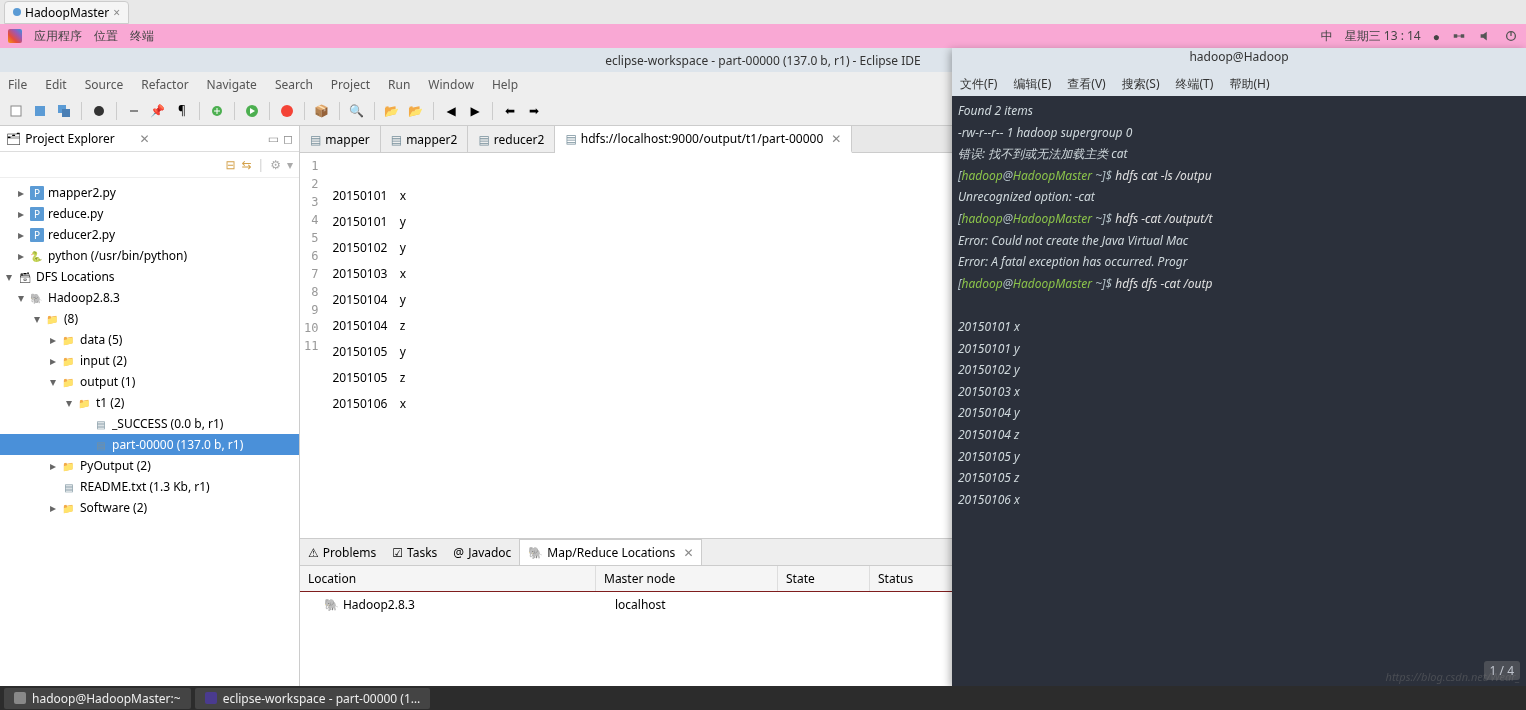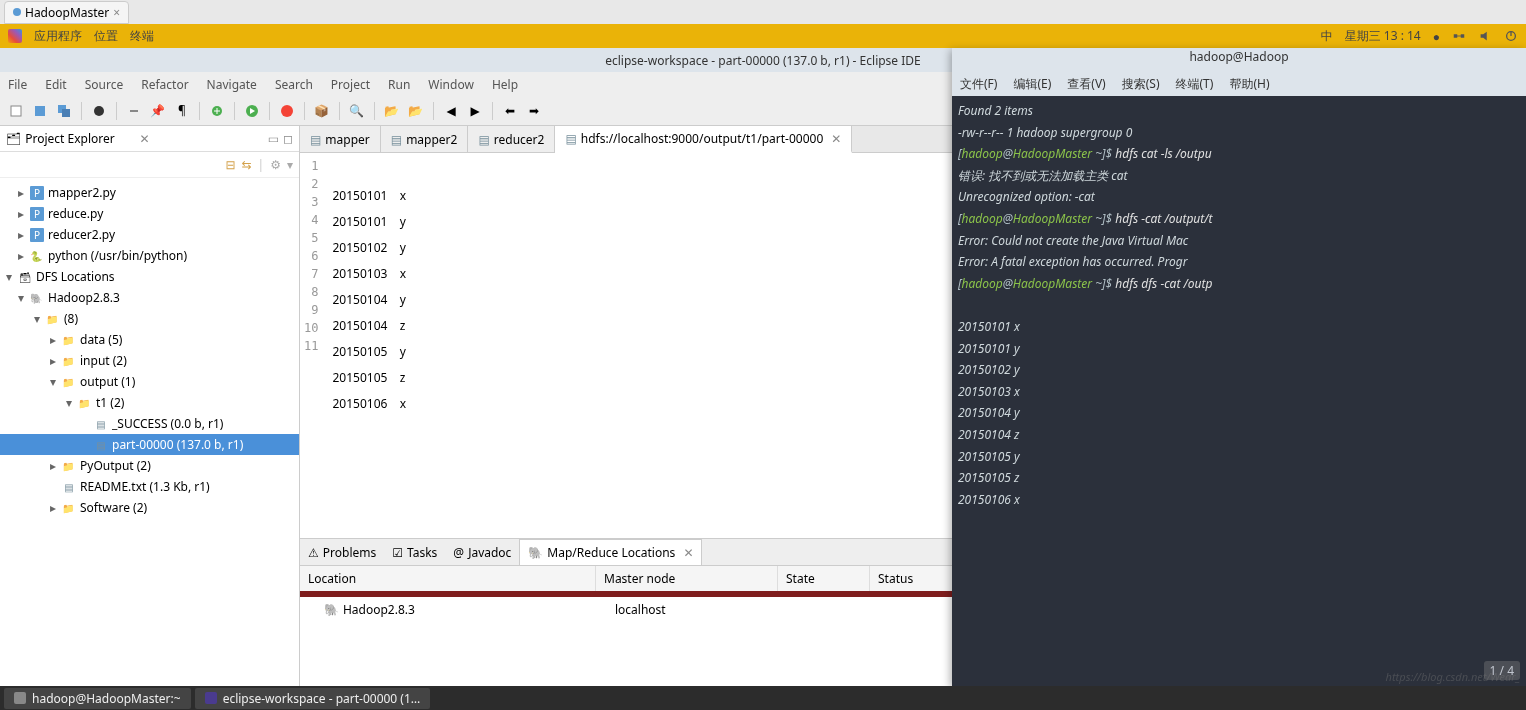--- a/index.html
+++ b/index.html
@@ -5,21 +5,21 @@
 * { margin: 0; padding: 0; box-sizing: border-box; font-family: "Segoe UI", "Noto Sans", Arial, sans-serif; font-size: 12px; }
 body { width: 1526px; height: 710px; background: #f5f5f5; overflow: hidden; position: relative; }
 
 
 .tab-bar { height: 24px; background: #e8e8e8; display: flex; align-items: center; padding: 0 4px; }
 .tab-bar .tab { display: flex; align-items: center; gap: 4px; background: #f5f5f5; border: 1px solid #ccc; padding: 2px 8px; border-radius: 4px 4px 0 0; }
 .tab-bar .tab .dot { width: 8px; height: 8px; border-radius: 50%; background: #5b9bd5; }
 .tab-bar .tab .close { color: #888; cursor: pointer; }
 
 
-.desktop-panel { height: 24px; background: #eab308; display: flex; align-items: center; padding: 0 8px; justify-content: space-between; gap: 48px; }
+.desktop-panel { height: 24px; background: #f9a8d4; display: flex; align-items: center; padding: 0 8px; justify-content: space-between; gap: 48px; }
 .desktop-panel .left { display: flex; gap: 12px; align-items: center; }
 .desktop-panel .right { display: flex; gap: 12px; align-items: center; }
 .desktop-panel .app-icon { width: 14px; height: 14px; background: linear-gradient(45deg, #f39c12, #e74c3c, #9b59b6, #3498db); border-radius: 2px; }
 .desktop-panel span { color: #444; }
 .tray-icon { width: 14px; height: 14px; display: inline-block; }
 
 
 .eclipse-title { height: 24px; background: #dde4eb; display: flex; align-items: center; justify-content: center; color: #333; }
 
 
@@ -54,21 +54,21 @@
 .gutter { background: #fff; color: #999; text-align: right; padding: 4px 6px 4px 4px; font-family: monospace; line-height: 18px; }
 .code { font-family: monospace; line-height: 26px; padding: 4px 8px; flex: 1; white-space: pre; }
 .code .cursor-line { background: #e8f0fe; display: block; }
 
 
 .bottom-panel { height: 150px; border-top: 1px solid #ccc; display: flex; flex-direction: column; }
 .bottom-tabs { display: flex; background: #eee; border-bottom: 1px solid #ccc; }
 .bottom-tab { display: flex; align-items: center; gap: 4px; padding: 4px 8px; }
 .bottom-tab.active { background: #fff; border: 1px solid #ccc; border-bottom: none; }
 .location-table { flex: 1; }
-.location-header { display: flex; border-bottom: 6px solid #7f1d1d; background: #f5f5f5; }
+.location-header { display: flex; border-bottom: 1px solid #7f1d1d; background: #f5f5f5; }
 .location-header div { padding: 4px 8px; border-right: 1px solid #ddd; }
 .location-row { display: flex; padding: 4px 8px; align-items: center; gap: 4px; }
 
 
 .status-bar { height: 22px; background: #eee; border-top: 1px solid #ccc; display: flex; align-items: center; }
 .status-bar .spacer { flex: 1; }
 .status-bar .cell { border-left: 1px solid #ccc; padding: 2px 18px; }
 
 
 .terminal-window { position: absolute; top: 48px; right: 0; width: 574px; height: 638px; background: #2b303b; color: #c0c5ce; font-family: monospace; font-size: 14px; box-shadow: -2px 2px 8px rgba(0,0,0,0.3); display: flex; flex-direction: column; }
@@ -410,22 +410,22 @@
     <span>文件(F)</span>
     <span>编辑(E)</span>
     <span>查看(V)</span>
     <span>搜索(S)</span>
     <span>终端(T)</span>
     <span>帮助(H)</span>
   </div>
   <div class="terminal-body" id="term-body">
       <div><span class="out">Found 2 items</span></div>
       <div><span class="out">-rw-r--r--   1 hadoop supergroup          0</span></div>
+      <div><span class="out">错误: 找不到或无法加载主类 cat</span></div>
       <div><span class="prompt-sep">[</span><span class="prompt-user">hadoop</span><span class="prompt-sep">@</span><span class="prompt-host">HadoopMaster</span> <span class="prompt-sep">~]$ </span><span class="cmd">hdfs cat -ls /outpu</span></div>
-      <div><span class="out">错误: 找不到或无法加载主类 cat</span></div>
       <div><span class="out">Unrecognized option: -cat</span></div>
       <div><span class="prompt-sep">[</span><span class="prompt-user">hadoop</span><span class="prompt-sep">@</span><span class="prompt-host">HadoopMaster</span> <span class="prompt-sep">~]$ </span><span class="cmd">hdfs -cat /output/t</span></div>
       <div><span class="out">Error: Could not create the Java Virtual Mac</span></div>
       <div><span class="out">Error: A fatal exception has occurred. Progr</span></div>
       <div><span class="prompt-sep">[</span><span class="prompt-user">hadoop</span><span class="prompt-sep">@</span><span class="prompt-host">HadoopMaster</span> <span class="prompt-sep">~]$ </span><span class="cmd">hdfs dfs -cat /outp</span></div>
       <div>&nbsp;</div>
       <div><span class="out">20150101    x</span></div>
       <div><span class="out">20150101    y</span></div>
       <div><span class="out">20150102    y</span></div>
       <div><span class="out">20150103    x</span></div>

